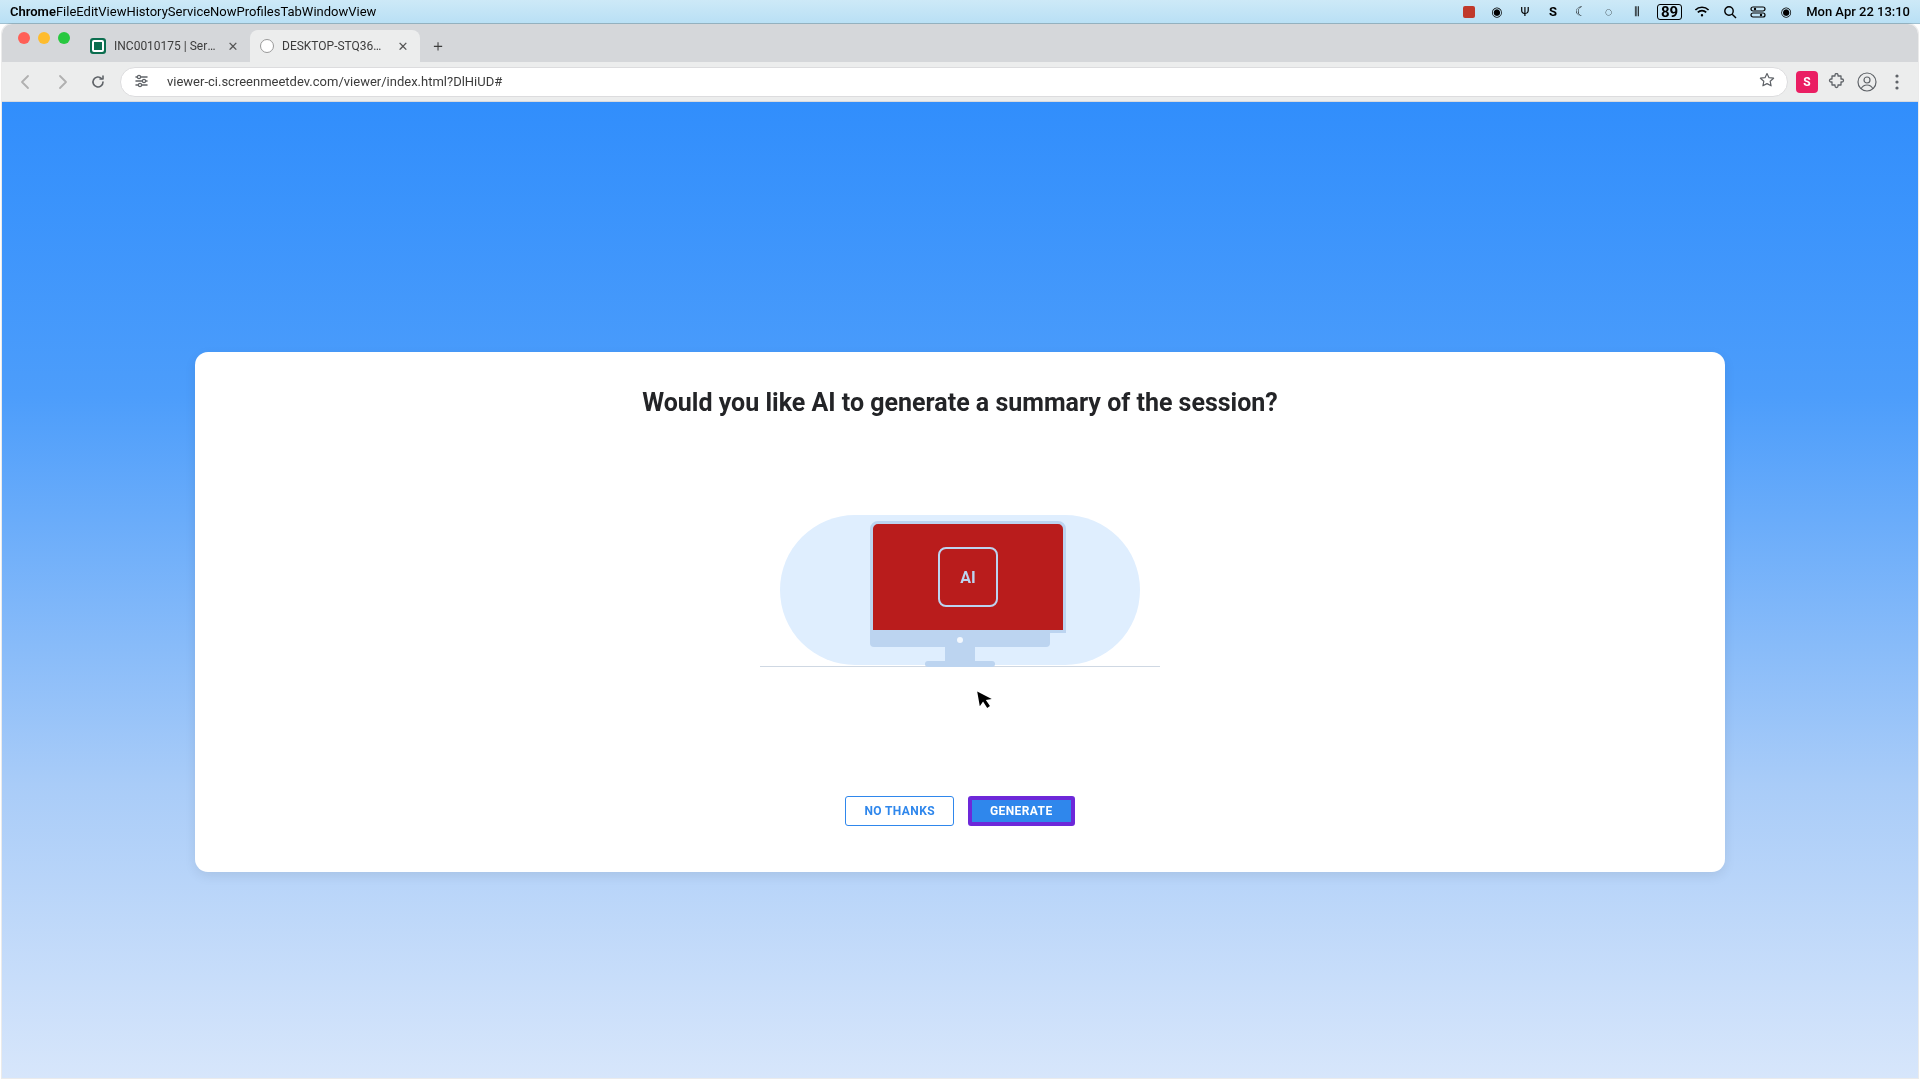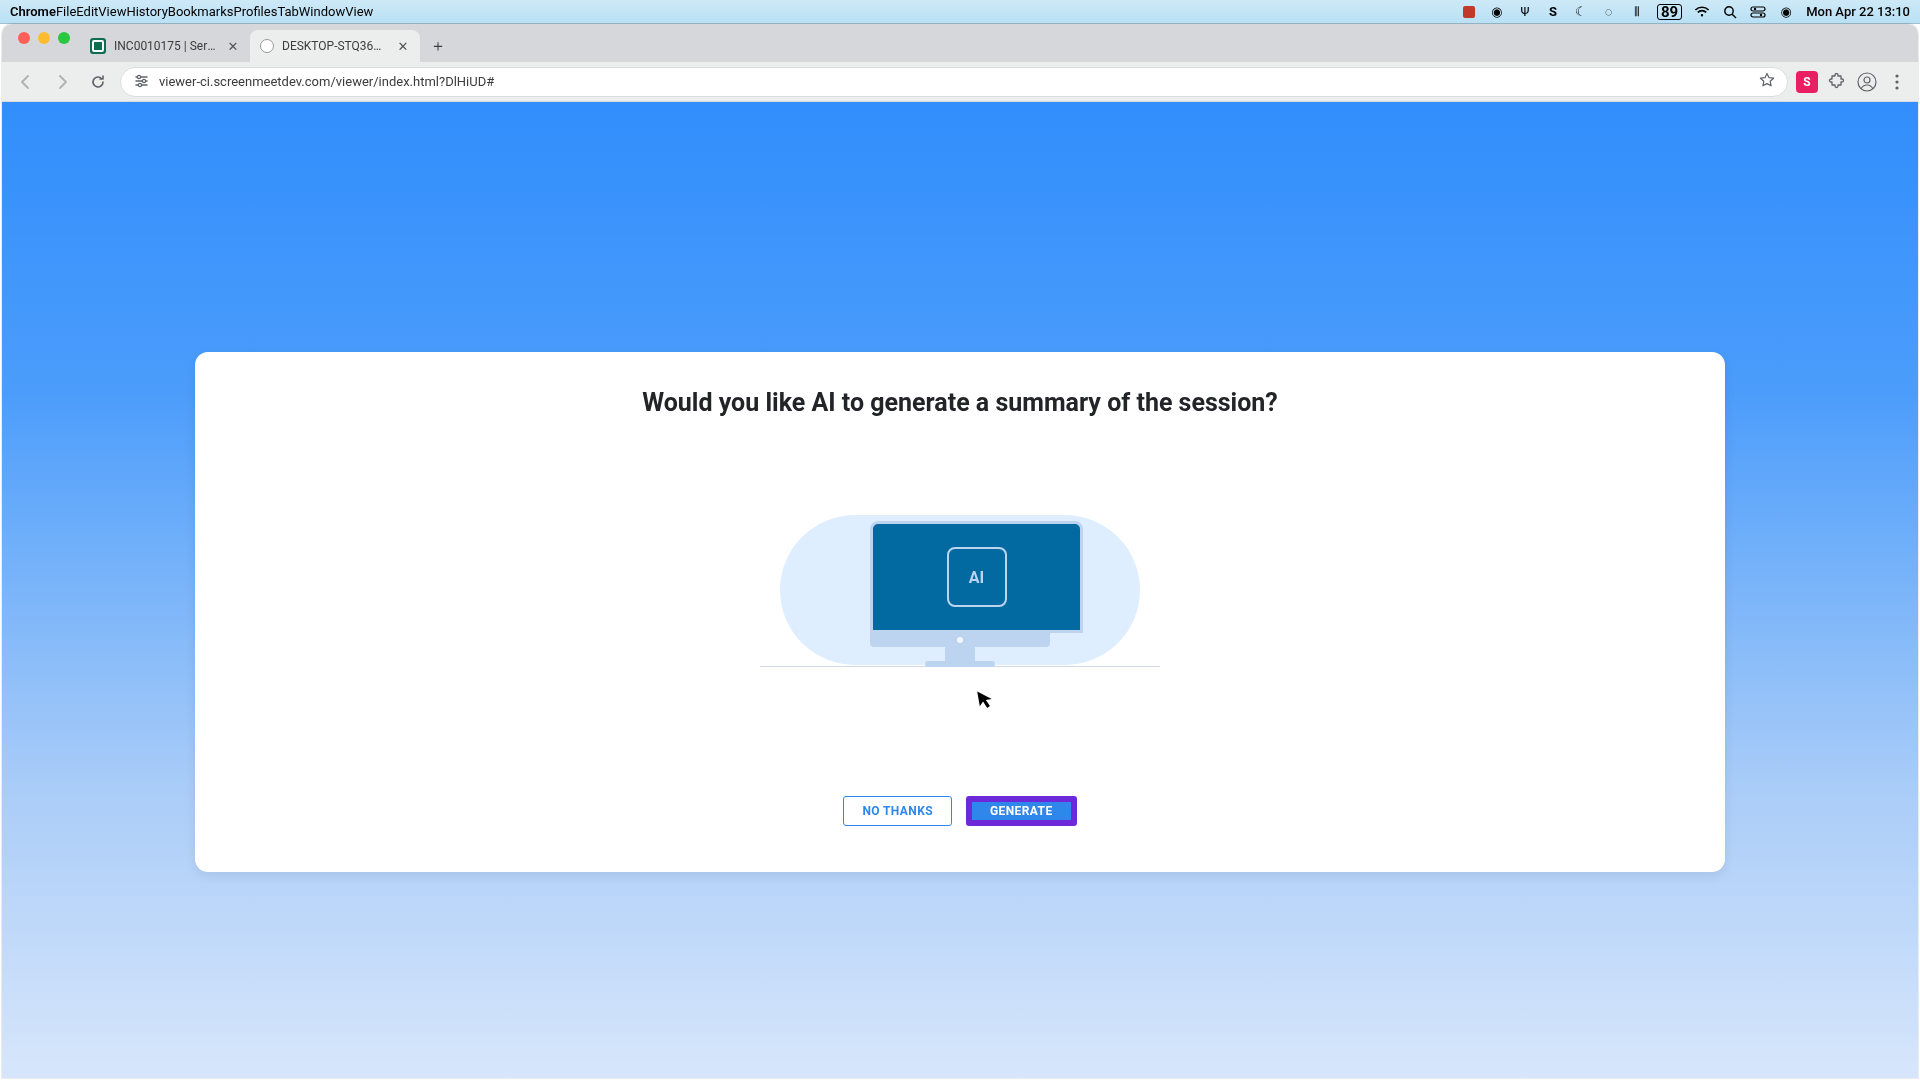--- a/index.html
+++ b/index.html
@@ -105,21 +105,21 @@
       border:1px solid #dcdcde;
       border-radius: 16px;
       display:flex;
       align-items:center;
       padding: 0 12px;
       gap: 10px;
       font-size: 13px;
       color:#3c3c3c;
     }
     .addrbar .tune { color:#5f6368; font-size:14px; width:16px; text-align:center; }
-    .addrbar .url { flex:1; white-space:nowrap; overflow:hidden; text-overflow:ellipsis;}
+    .addrbar .url { flex:1; white-space:nowrap; overflow:hidden; text-overflow:ellipsis;margin-left:8px;}
     .addrbar .star { color:#5f6368; }
     .rt-icons { display:flex; align-items:center; gap:8px; }
     .rt-icons .sq { width:22px; height:22px; display:flex; align-items:center; justify-content:center; border-radius:4px; }
     .rt-icons .pink { background:#ea1e63; color:#fff; font-weight:700; font-size:12px; }
     .rt-icons .puzzle, .rt-icons .avatar, .rt-icons .dots { color:#5f6368; }
 
     
     .viewport {
       position: absolute;
       top: 78px; 
@@ -164,22 +164,22 @@
       border-radius: 80px;
       bottom: 2px;
       left: 20px;
     }
     .monitor {
       position: relative;
       width: 180px;
       z-index: 2;
     }
     .screen {
-      width: 213px; height: 112px;
-      background:#0369a1;
+      width: 196px; height: 112px;
+      background:#b91c1c;
       border: 3px solid #bcd4f0;
       border-radius: 8px 8px 0 0;
       display:flex; align-items:center; justify-content:center;margin-top:32px;
     }
     .chip-icon {
       width: 60px; height: 60px;
       border: 2px solid #bcd4f0;
       border-radius: 8px;
       display:flex; align-items:center; justify-content:center;
       position: relative;
@@ -236,37 +236,37 @@
       cursor:pointer;
     }
     .btn-outline {
       background:#fff;
       color:#2f87ec;
       border:1px solid #2f87ec;
     }
     .btn-primary {
       background:#2f87ec;
       color:#fff;
-      border:6px solid #6d28d9;
+      border:4px solid #6d28d9;
     }
 
     .menubar-status-red { width:12px; height:12px; background:#c0392b; border-radius:2px; }
   </style>
 </head>
 <body>
 
 <div class="mac-menubar">
   <div class="mac-left">
     <span class="apple"></span>
     <span class="app-name">Chrome</span>
     <span>File</span>
     <span>Edit</span>
     <span>View</span>
     <span>History</span>
-    <span>Bookmarks</span>
+    <span>ServiceNow</span>
     <span>Profiles</span>
     <span>Tab</span>
     <span>Window</span>
     <span>View</span>
   </div>
   <div class="mac-right">
     <span class="ico">
         <span class="menubar-status-red"></span>
       </span>
     <span class="ico">◉</span>

